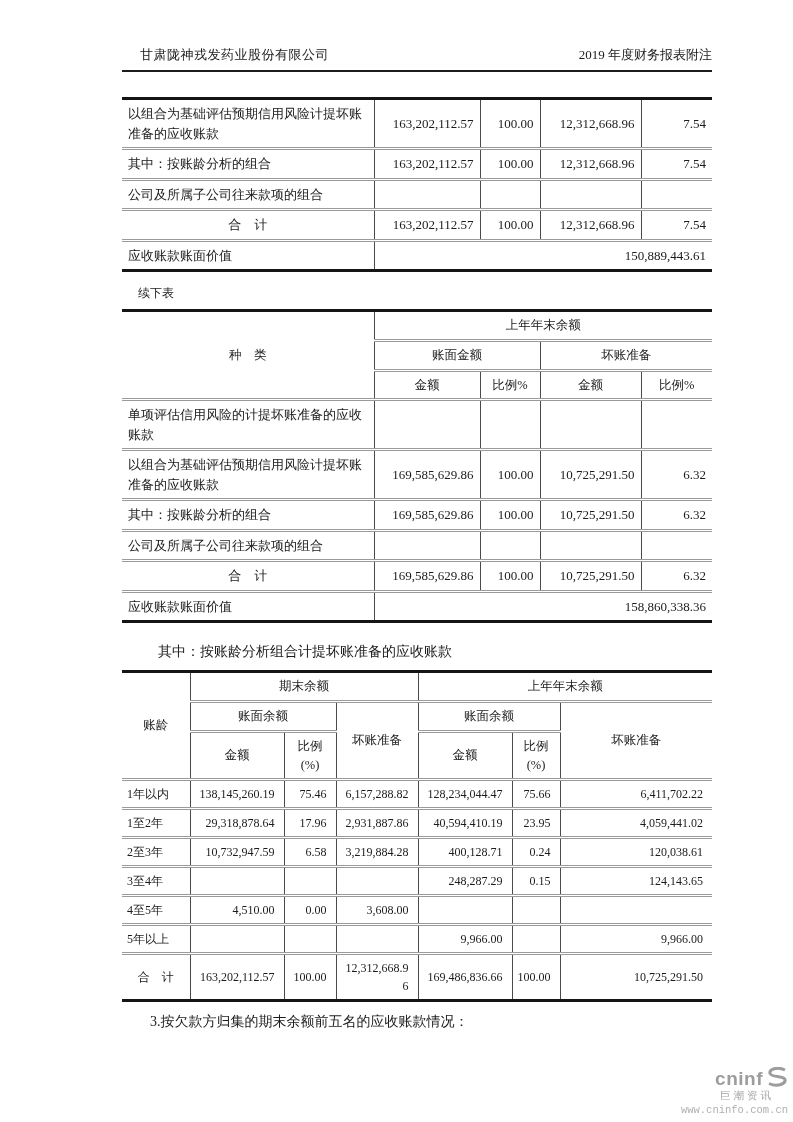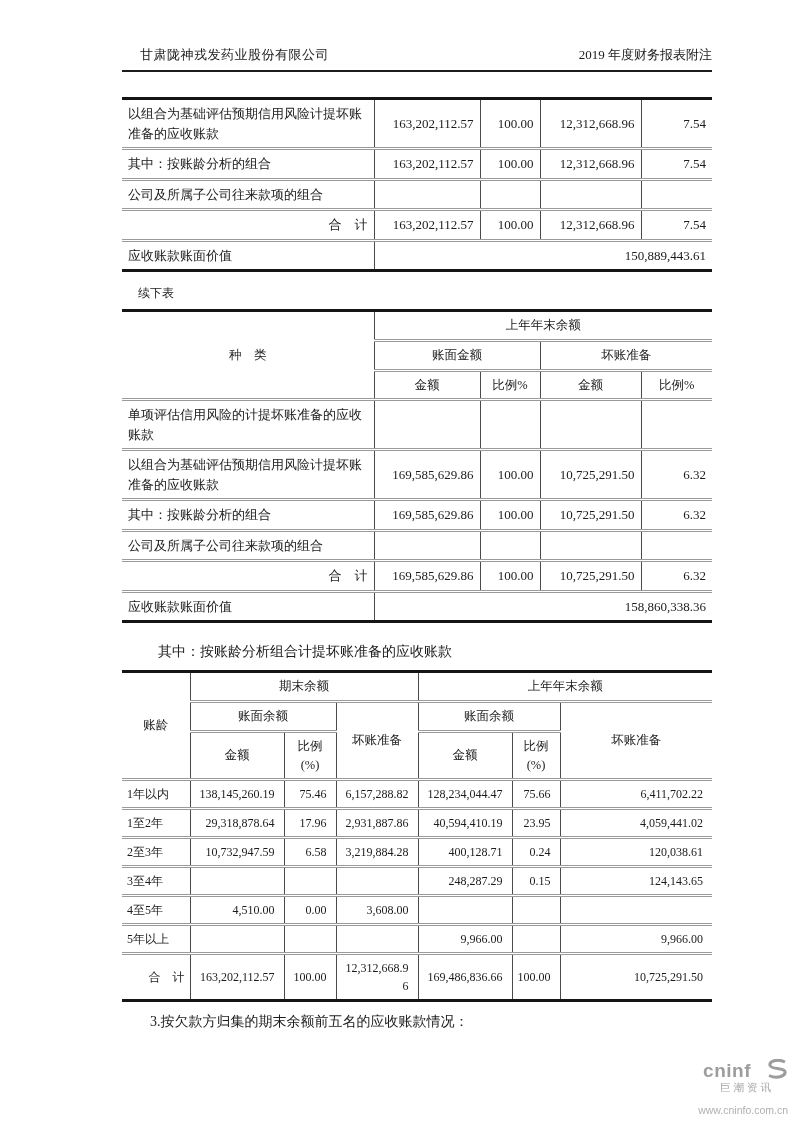--- a/index.html
+++ b/index.html
@@ -18,44 +18,44 @@
   .content { margin:0 81px 0 122px; }
 
   table { border-collapse:collapse; width:100%; table-layout:fixed;
           border-top:3px solid #151515; border-bottom:3px solid #151515; }
   td,th { font-weight:normal; padding:4px 6px; vertical-align:middle;
           border-left:1px solid #4a4a4a; line-height:1.5; word-break:break-all; }
   .nbl  { border-left:none; }
   tr + tr > td, tr + tr > th { border-top:3px double #9b9b9b; }
   th { text-align:center; }
   .num { text-align:right; padding-right:8px; }
-  .ctr { text-align:right; }
+  .ctr { text-align:center; }
   .bold{ font-weight:bold; }
   .indent2 { padding-left:90px; }
 
   .t12 { font-size:13px; margin-top:25px; }
   .t12 td { padding:4px 6px; }
   .t2  { margin-top:0; }
   .t3  { font-size:12px; }
   .t3 td { padding:4px 5px; }
   .t3 .num { padding-right:9px; }
   .hdr th { padding:4px 4px; font-size:12.5px; }
 
   .cont-label { margin:13px 0 7px 0; font-size:12px; padding-left:16px; }
   .section-title { margin:20px 0 9px 0; font-size:14px; padding-left:36px; }
   .para { margin:14px 0 0 0; font-size:14px; line-height:2.3;
           text-indent:2em; text-align:justify; }
   .para.tight { margin-top:4px; }
 
   .cninfo { position:absolute; right:5px; bottom:6px; text-align:right;
             color:#a3a3a3; font-family:"Liberation Sans","DejaVu Sans",sans-serif; }
-  .cninfo .brandline { display:flex; align-items:center; justify-content:flex-end; gap:15px; }
+  .cninfo .brandline { display:flex; align-items:center; justify-content:flex-end; gap:3px; }
   .cninfo .brand { font-size:19px; font-weight:bold; letter-spacing:0.5px; color:#9d9d9d; }
   .cninfo .cname { font-size:10.5px; letter-spacing:3px; margin-top:-2px; margin-right:14px; }
-  .cninfo .curl  { font-size:10.5px; margin-top:9px; color:#b0b0b0; }
+  .cninfo .curl  { font-size:10.5px; margin-top:1px; color:#b0b0b0;font-family:Liberation Mono, monospace; }
 </style>
 </head>
 <body>
 
 <div class="page">
 
   <div class="doc-header">
     <span class="left">甘肃陇神戎发药业股份有限公司</span>
     <span class="right">2019 年度财务报表附注</span>
   </div>

